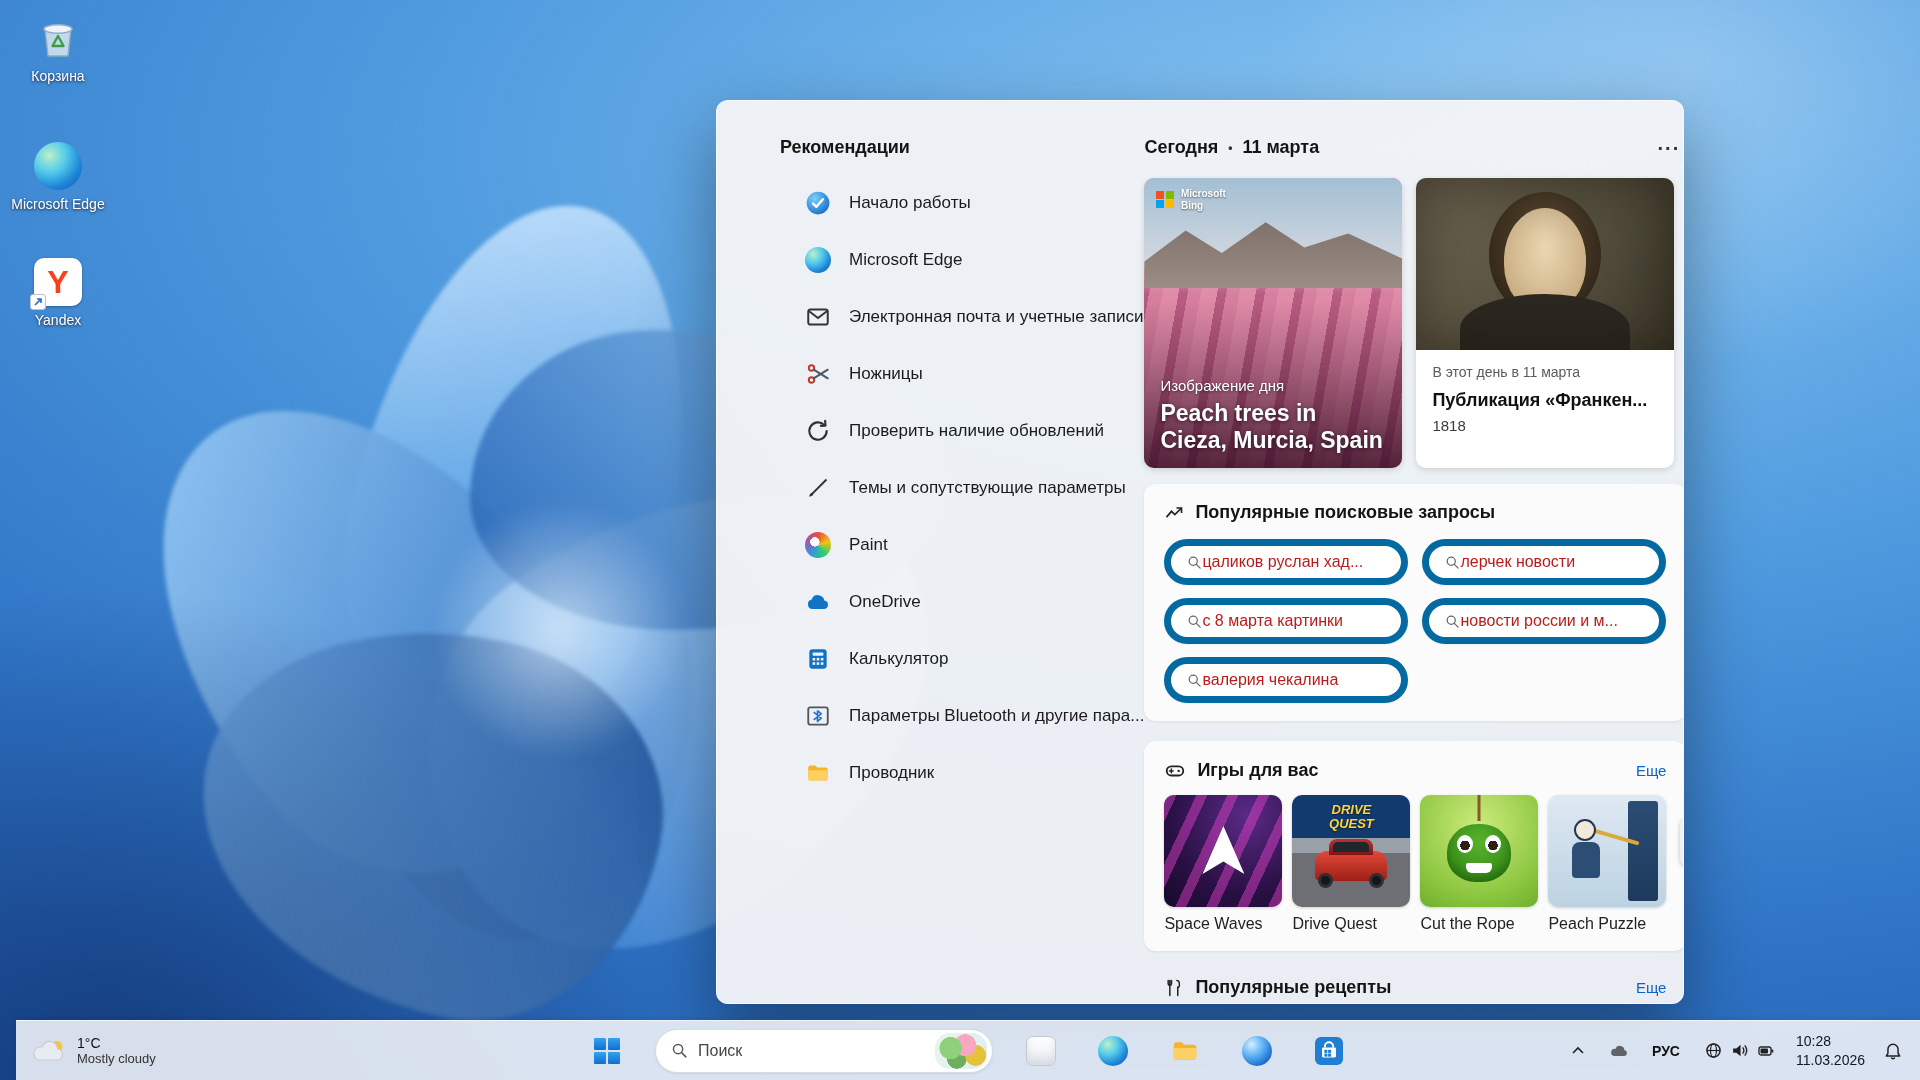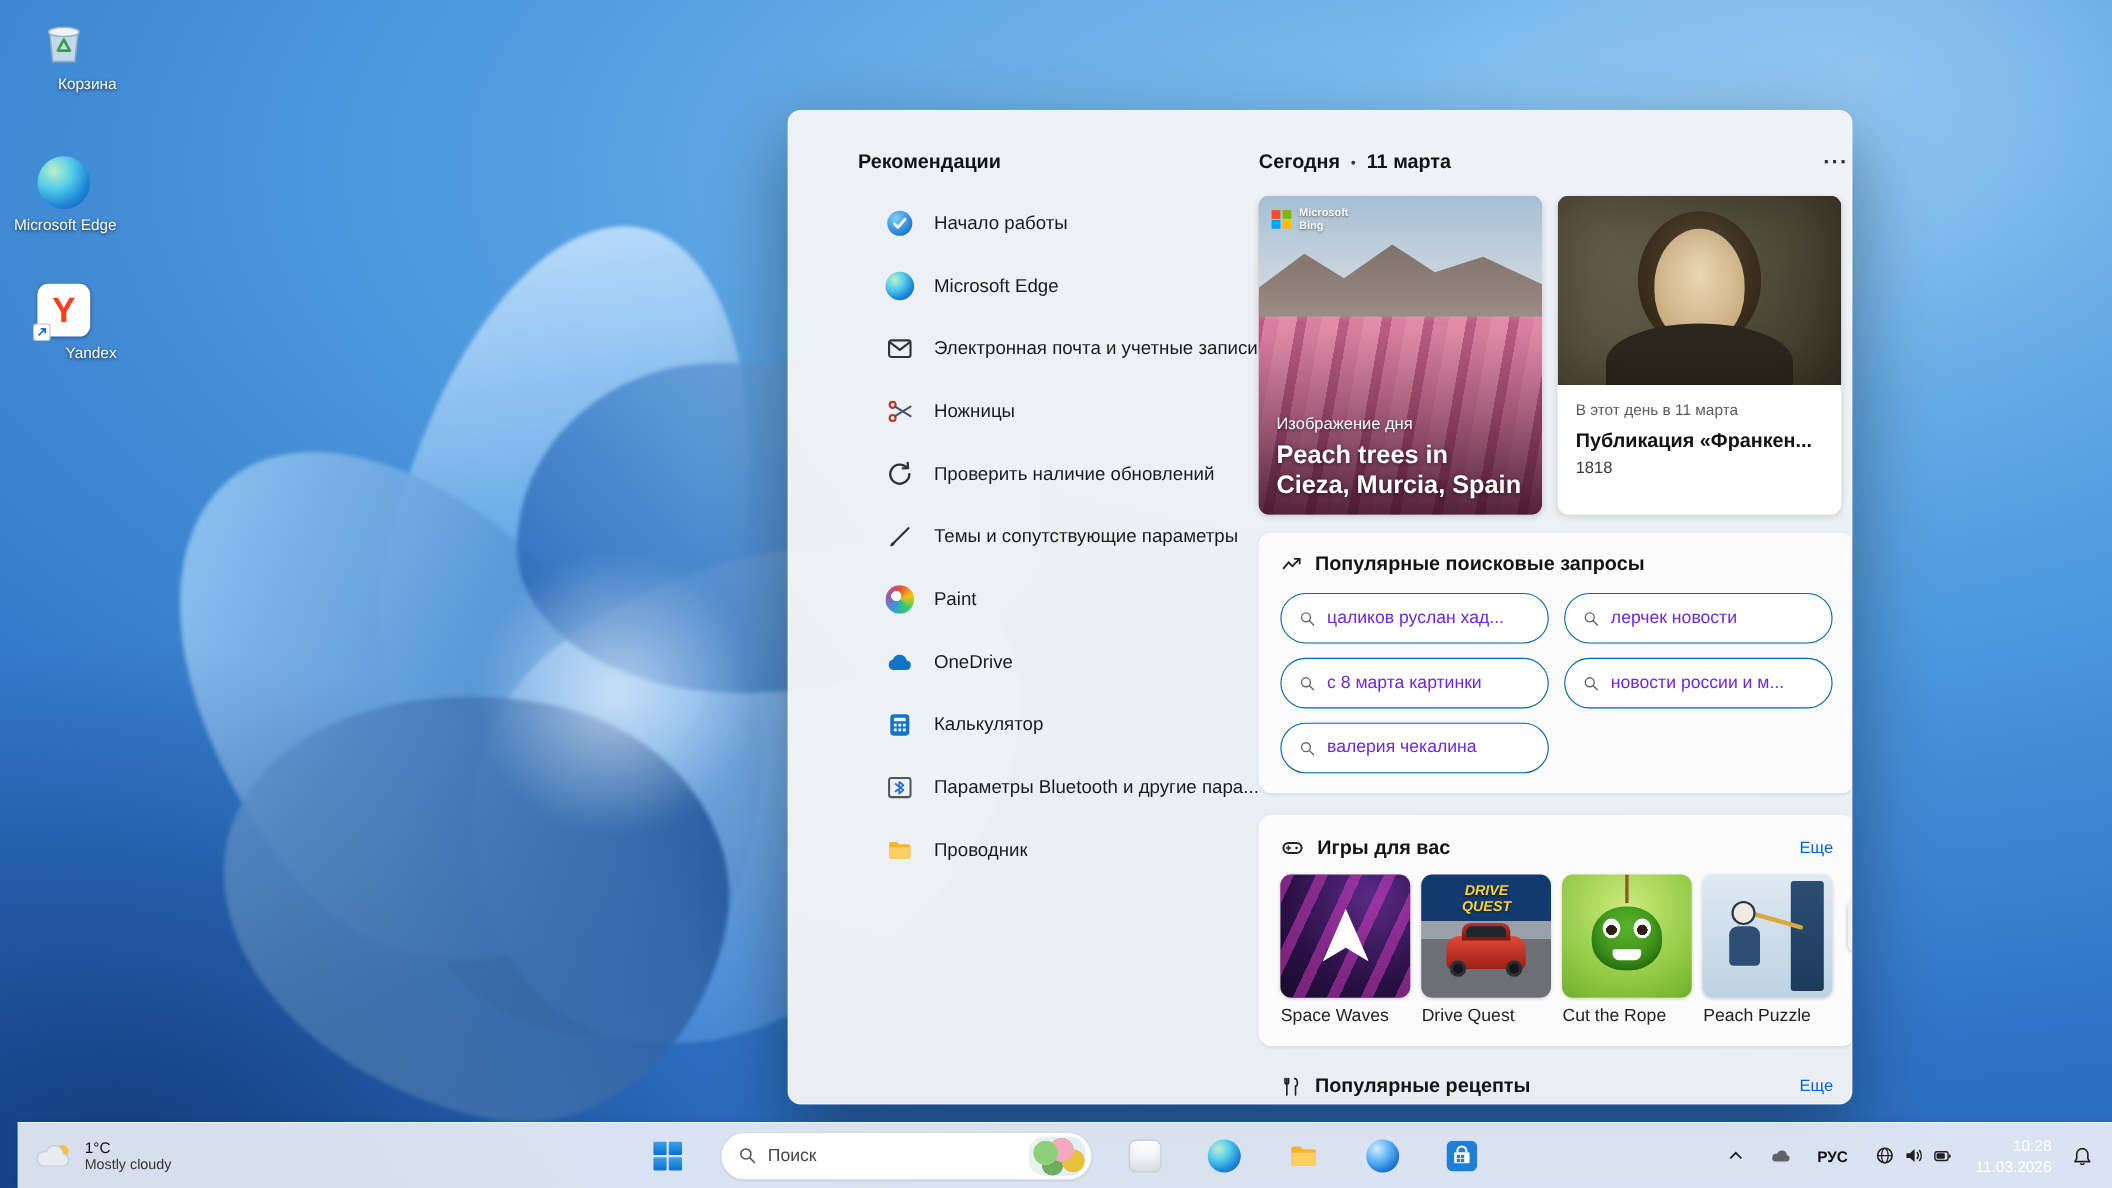--- a/index.html
+++ b/index.html
@@ -25,21 +25,21 @@
   .p4 { left:380px; top:-20px; width:300px; height:480px; transform:rotate(90deg);
         background:linear-gradient(150deg,#8cc4f2,#1f5eb0); opacity:.8; }
   .p5 { left:60px; top:330px; width:380px; height:460px; transform:rotate(-78deg);
         background:linear-gradient(150deg,#7ab6ec,#18498f); opacity:.85; }
   .p7 { left:210px; top:260px; width:300px; height:420px; transform:rotate(20deg);
         background:linear-gradient(150deg,#1c4f9e,#0d2f66); opacity:.55; }
   .p6 { left:250px; top:240px; width:260px; height:260px; border-radius:50%;
         background:radial-gradient(circle,#e8f5ff, rgba(255,255,255,0) 70%); opacity:.7; filter:blur(6px); }
 
   
-  .desk-icon { position:absolute; left:10px; width:96px; text-align:right; cursor:default; }
+  .desk-icon { position:absolute; left:10px; width:96px; text-align:center; cursor:default; }
   .desk-icon .di-art { width:52px; height:52px; margin:0 auto 4px; position:relative;
         display:flex; align-items:center; justify-content:center; }
   .desk-icon .di-label { color:#fff; font-size:14px; line-height:1.15;
         text-shadow:0 1px 3px rgba(0,0,0,.75); }
   .di-bin { top:12px; }
   .di-edge { top:140px; }
   .di-yandex { top:256px; }
   .edge-ball { border-radius:50%;
     background: radial-gradient(circle at 32% 28%, #bdf0c8 0%, #57cdeb 34%, #1e88d8 66%, #1450ae 100%); }
   .blue-ball { border-radius:50%;
@@ -116,23 +116,23 @@
   .otd-title { font-size:18px; font-weight:bold; color:#111; margin-top:10px; white-space:nowrap; overflow:hidden; }
   .otd-year { font-size:15px; color:#3a3a3a; margin-top:6px; }
 
   
   .section { background:#fbfbfc; border-radius:12px; box-shadow:0 1px 3px rgba(0,0,0,.08);
     margin-top:16px; padding:18px 20px; }
   .sec-head { display:flex; align-items:center; gap:11px; font-size:18px; font-weight:600; color:#141414; }
   .sec-head .spacer { flex:1; }
   .more-link { font-size:15px; font-weight:400; color:#0b64c8; cursor:default; }
   .pill-grid { display:grid; grid-template-columns:1fr 1fr; gap:13px 14px; margin-top:16px; }
-  .pill { height:46px; border-radius:23px; background:#fff; border:1px solid #0369a1;
-    box-shadow:0 1px 2px rgba(0,0,0,.05); display:flex; align-items:center; gap:10px;
-    padding:0 16px; font-size:16px; color:#6d28d9; overflow:hidden; white-space:nowrap; cursor:default; }
+  .pill { height:46px; border-radius:23px; background:#fff; border:7px solid #0369a1;
+    box-shadow:0 1px 2px rgba(0,0,0,.05); display:flex; align-items:center; gap:0;
+    padding:0 16px; font-size:16px; color:#b91c1c; overflow:hidden; white-space:nowrap; cursor:default; }
 
   .games-section { margin-top:20px; position:relative; }
   .tiles-row { display:flex; gap:10px; margin-top:14px; }
   .game { width:118px; cursor:default; }
   .game-art { width:118px; height:112px; border-radius:10px; position:relative; overflow:hidden;
     box-shadow:0 1px 3px rgba(0,0,0,.18); }
   .game-label { font-size:16px; color:#222; margin-top:8px; white-space:nowrap; overflow:hidden; }
 
   .t-space { background: radial-gradient(circle at 70% 18%, #5a2a86, #2a1045 62%, #170a2c); }
   .t-space::before { content:""; position:absolute; inset:-20px;
@@ -217,21 +217,21 @@
       radial-gradient(circle at 58% 34%, #f7a8c0 0 28%, transparent 29%),
       radial-gradient(circle at 78% 62%, #e6c23a 0 22%, transparent 23%),
       radial-gradient(circle at 42% 72%, #6fae5c 0 24%, transparent 25%),
       linear-gradient(120deg,#eaf4ea,#dceef7); }
   .app-white { width:30px; height:30px; border-radius:7px; border:1px solid #c3c8d2;
     background:linear-gradient(#ffffff,#e9ebef); box-shadow: inset 0 -6px 8px rgba(180,190,205,.35); }
   .tb-right { margin-left:auto; display:flex; align-items:center; gap:15px; padding-right:14px; height:100%; }
   .tray-btn { display:flex; align-items:center; justify-content:center; cursor:default; padding:4px; }
   .tray-group { display:flex; align-items:center; gap:9px; padding:4px 6px; border-radius:6px; }
   .lang { font-size:14px; font-weight:600; color:#111; }
-  .tb-clock { text-align:right; font-size:14px; color:#ffffff; line-height:1.3; cursor:default; }
+  .tb-clock { font-size:14px; color:#0f172a; line-height:1.3; cursor:default; }
 </style>
 </head>
 <body>
 
 <div class="screen">
 
   <div class="wallpaper">
     <div class="bloom">
       <div class="petal p7"></div>
       <div class="petal p1"></div>

